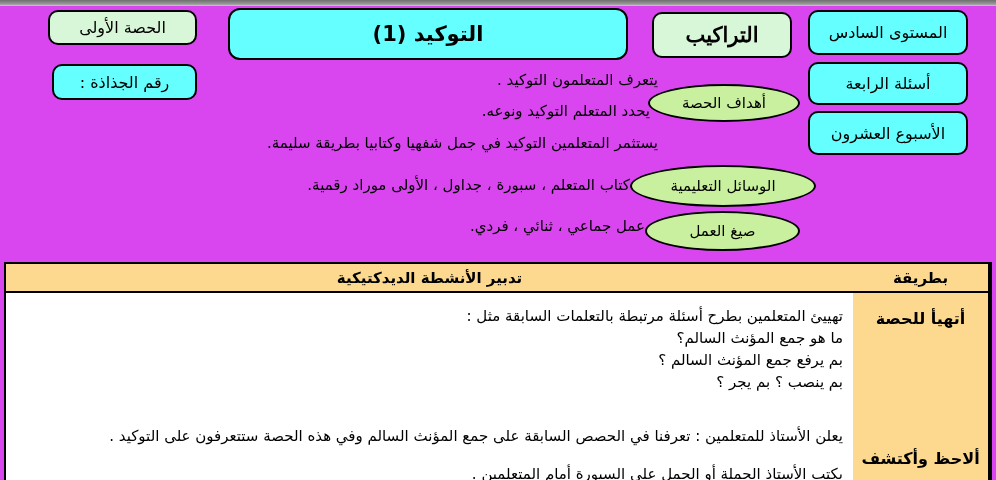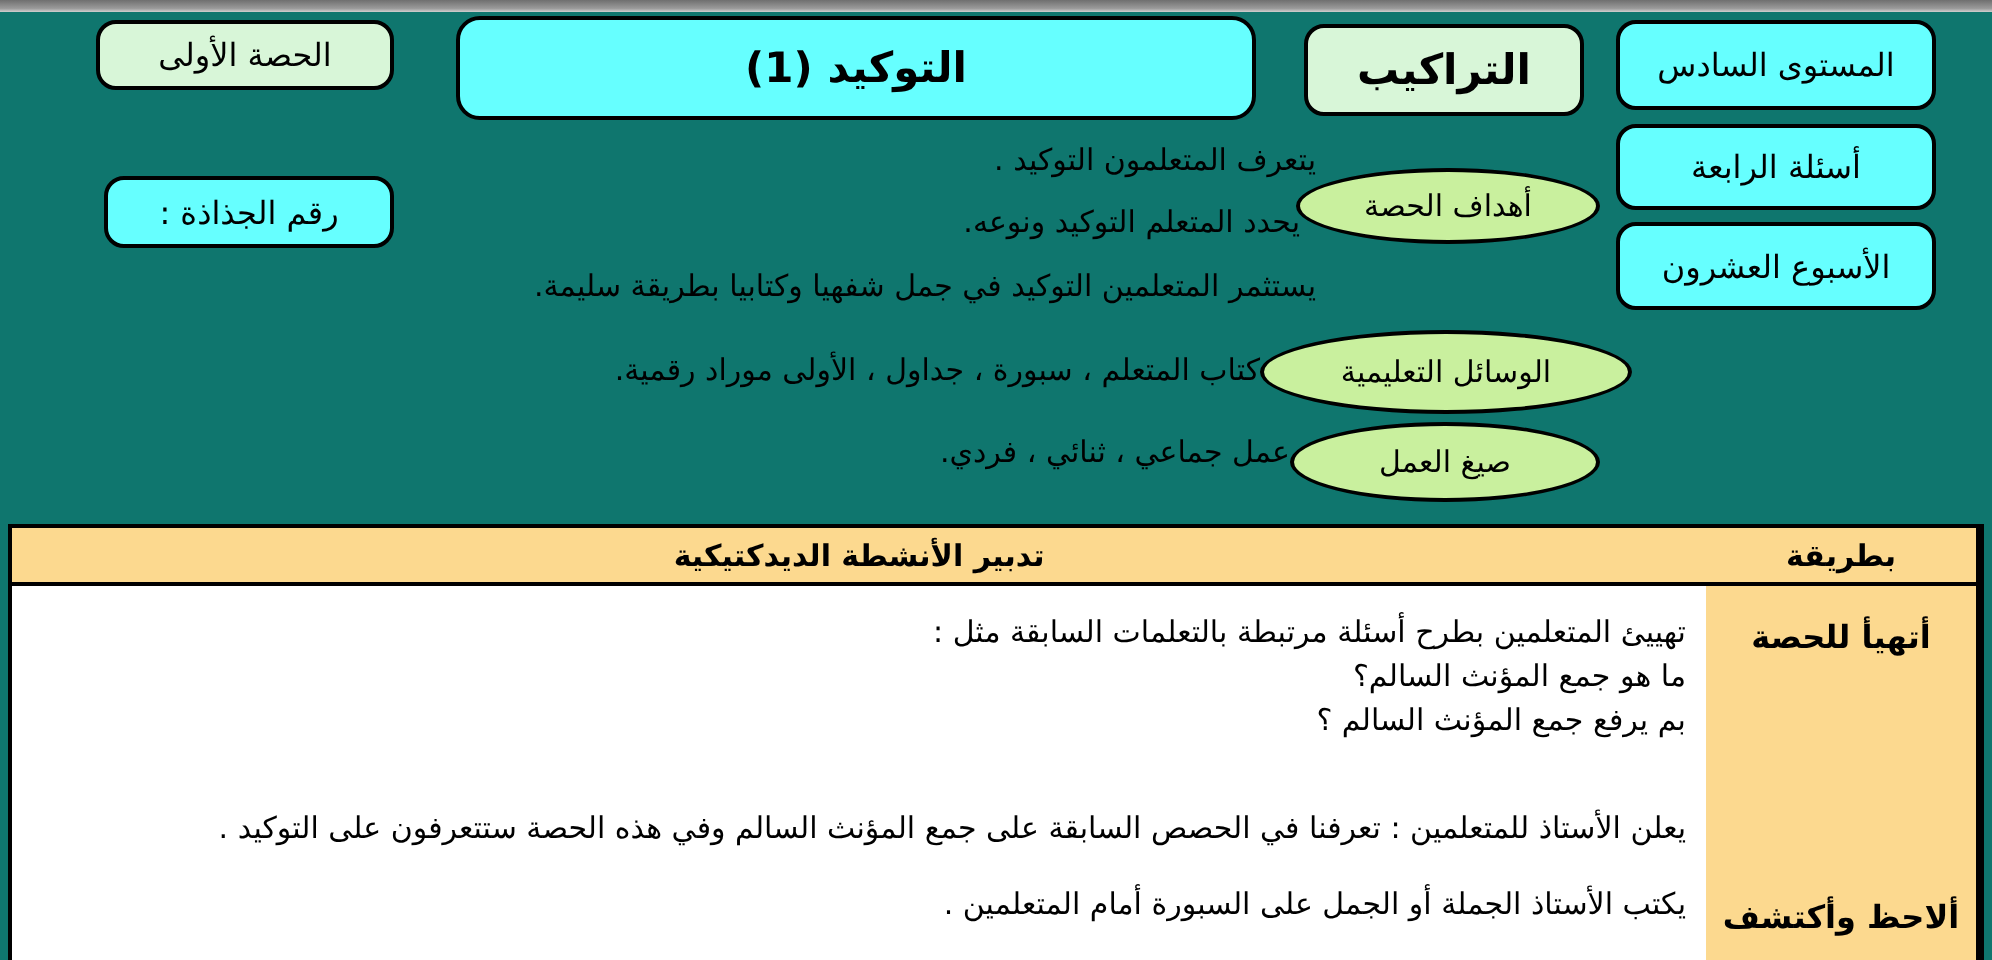--- a/index.html
+++ b/index.html
@@ -1,20 +1,20 @@
 <!DOCTYPE html>
 <html lang="ar"><head>
 <meta charset="utf-8">
 <style>
   html,body{margin:0;padding:0;background:#fff;}
   .page{
     position:relative;
     width:996px;height:480px;
     overflow:hidden;
-    background:#0f766e;
+    background:#d946ef;
     font-family:"DejaVu Sans", sans-serif;
     color:#000;
     direction:rtl;
   }
   .top-edge{
     position:absolute;left:0;top:0;width:996px;height:6px;
     background:linear-gradient(180deg,#6f6f6f 0%,#9a9a9a 70%,#cfcfcf 100%);
   }
   .box{
     position:absolute;
@@ -23,23 +23,23 @@
     display:flex;align-items:center;justify-content:center;
     font-size:16px;
     box-sizing:border-box;
     text-align:center;
   }
   .bg-cyan{background:#66FFFF;}
   .bg-palegreen{background:#D8F6D8;}
   .bg-oval{background:#C9F09E;}
   .box-session{left:48px;top:10px;width:149px;height:35px;}
   .box-title{left:228px;top:8px;width:400px;height:52px;font-size:21px;font-weight:bold;border-radius:12px;direction:ltr;}
-  .box-subject{left:652px;top:12px;width:140px;height:46px;font-size:21px;font-weight:bold;}
+  .box-subject{left:652px;top:12px;width:140px;height:46px;font-size:21px;font-weight:bold;font-family:Liberation Serif, serif;}
   .box-level{left:808px;top:10px;width:160px;height:45px;}
-  .box-sheetnum{left:52px;top:64px;width:145px;height:36px;margin-top:24px;}
+  .box-sheetnum{left:52px;top:64px;width:145px;height:36px;}
   .box-unit{left:808px;top:62px;width:160px;height:43px;}
   .box-week{left:808px;top:111px;width:160px;height:44px;}
   .oval{
     position:absolute;
     border:2px solid #000;
     border-radius:50%;
     display:flex;align-items:center;justify-content:center;
     font-size:15px;
     box-sizing:border-box;
     text-align:right;
@@ -142,19 +142,20 @@
     </div>
     <div class="t-body">
       <div class="cell-stages">
         <div class="stage-label stage-1">أتهيأ للحصة</div>
         <div class="stage-label stage-2">ألاحظ وأكتشف</div>
       </div>
       <div class="cell-activities">
         <div>تهييئ المتعلمين بطرح أسئلة مرتبطة بالتعلمات السابقة مثل :</div>
         <div>ما هو جمع المؤنث السالم؟</div>
         <div>بم يرفع جمع المؤنث السالم ؟</div>
+        <div>بم ينصب ؟ بم يجر ؟</div>
         <div class="announce">يعلن الأستاذ للمتعلمين : تعرفنا في الحصص السابقة على جمع المؤنث السالم وفي هذه الحصة  ستتعرفون على التوكيد .</div>
         <div class="clipped">يكتب الأستاذ الجملة أو الجمل على السبورة أمام المتعلمين .</div>
       </div>
     </div>
   </div>
 
 </div>
 
 </body></html>

